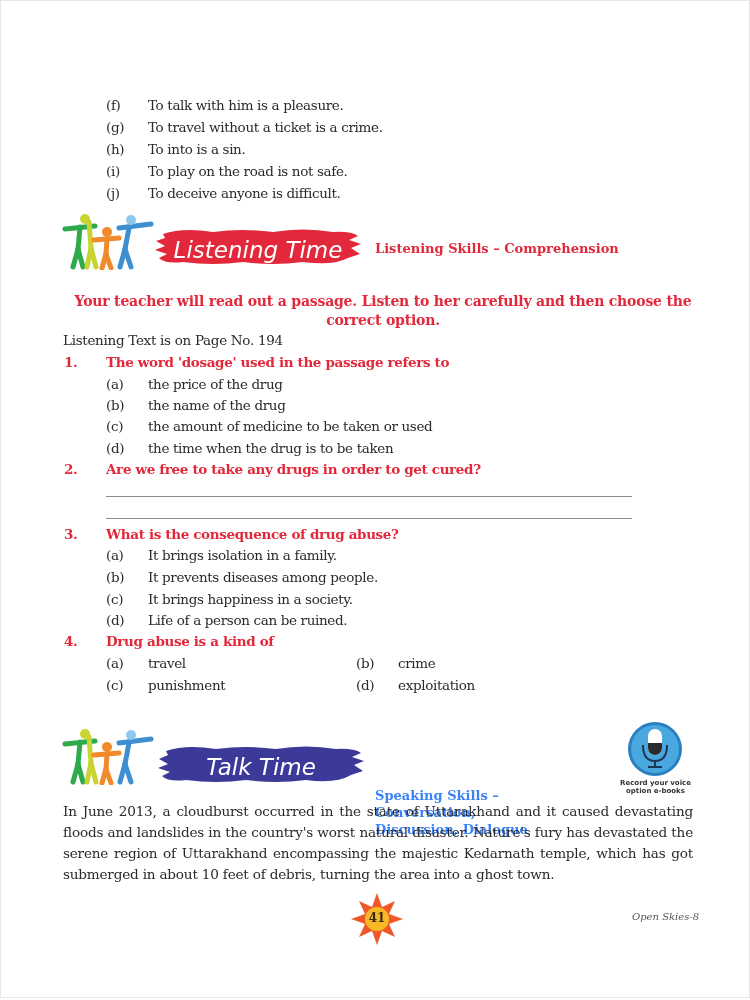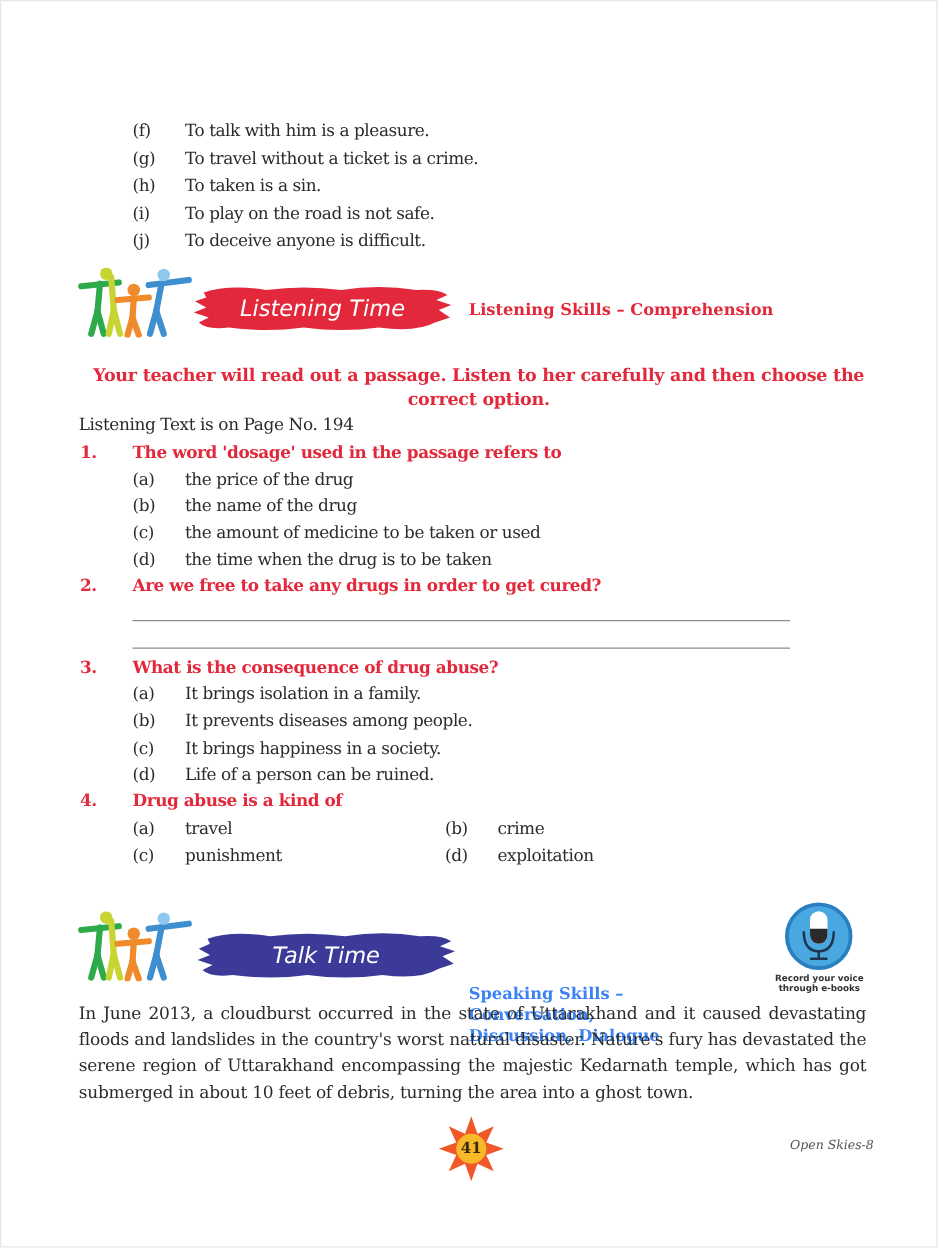--- a/index.html
+++ b/index.html
@@ -14,39 +14,39 @@
   .red { color: #e2283a; }
   .bold { font-weight: bold; }
   .q { position: absolute; font-size: 13.5px; font-weight: bold; color: #e2283a; letter-spacing: -0.35px; white-space: nowrap; }
   .q .num { position: absolute; left: 0; }
   .q .txt { position: absolute; left: 42px; }
   .answer-line { position: absolute; left: 105px; width: 526px; height: 0; border-top: 1px solid #8c8c8c; }
   .section-sub { font-size: 13px; font-weight: bold; }
   .para { position: absolute; left: 62px; width: 630px; font-size: 13.6px; line-height: 21px;
           text-align: justify; letter-spacing: -0.2px; }
   .blob-text { font-family: "DejaVu Sans", "Liberation Sans", sans-serif; font-style: italic;
-               color: #fff; font-size: 18px; position: absolute; left: 0; right: 0; text-align: center; top: 9px; }
+               color: #fff; font-size: 23px; position: absolute; left: 0; right: 0; text-align: center; top: 9px; }
 </style>
 </head>
 <body>
 
 <div class="page">
 
   <div>
     <div class="item" style="left:105px; top:96px;">
       <span class="lbl">(f)</span>
       <span class="txt">To talk with him is a pleasure.</span>
     </div>
     <div class="item" style="left:105px; top:118px;">
       <span class="lbl">(g)</span>
       <span class="txt">To travel without a ticket is a crime.</span>
     </div>
     <div class="item" style="left:105px; top:140px;">
       <span class="lbl">(h)</span>
-      <span class="txt">To taken is a sin.</span>
+      <span class="txt">To into is a sin.</span>
     </div>
     <div class="item" style="left:105px; top:162px;">
       <span class="lbl">(i)</span>
       <span class="txt">To play on the road is not safe.</span>
     </div>
     <div class="item" style="left:105px; top:184px;">
       <span class="lbl">(j)</span>
       <span class="txt">To deceive anyone is difficult.</span>
     </div>
   </div>
@@ -197,21 +197,21 @@
       <circle cx="28" cy="28" r="27" fill="#2a7fc0"></circle>
       <circle cx="28" cy="28" r="24" fill="#4aa8e0"></circle>
       <rect x="21" y="8" width="14" height="26" rx="7" fill="#ffffff"></rect>
       <path d="M21 22 L35 22 L35 27 A7 7 0 0 1 21 27 Z" fill="#2b2b2b"></path>
       <path d="M16 24 Q16 40 28 40 Q40 40 40 24" stroke="#1d3550" stroke-width="2" fill="none"></path>
       <line x1="28" y1="40" x2="28" y2="46" stroke="#1d3550" stroke-width="2"></line>
       <line x1="21" y1="46" x2="35" y2="46" stroke="#1d3550" stroke-width="2"></line>
     </svg>
     <div class="abs" style="left:0; right:0; top:58px; text-align:center; font-family:'DejaVu Sans','Liberation Sans',sans-serif; font-size:7px; line-height:8px; color:#333; font-weight:bold;">
       <div>Record your voice</div>
-      <div>through e-books</div>
+      <div>option e-books</div>
     </div>
   </div>
 
   <div class="para" style="top:800px;">In June 2013, a cloudburst occurred in the state of Uttarakhand and it caused devastating floods and landslides in the country's worst natural disaster. Nature's fury has devastated the serene region of Uttarakhand encompassing the majestic Kedarnath temple, which has got submerged in about 10 feet of debris, turning the area into a ghost town.</div>
 
   <div class="abs" style="left:350px; top:892px; width:52px; height:52px;">
     <svg class="abs" style="left:0; top:0;" width="52" height="52" viewBox="0 0 52 52">
       <polygon points="26,0 31,14 44,8 38,21 52,26 38,31 44,44 31,38 26,52 21,38 8,44 14,31 0,26 14,21 8,8 21,14" fill="#f0582a"></polygon>
       <circle cx="26" cy="26" r="12" fill="#f7b928"></circle>
     </svg>

